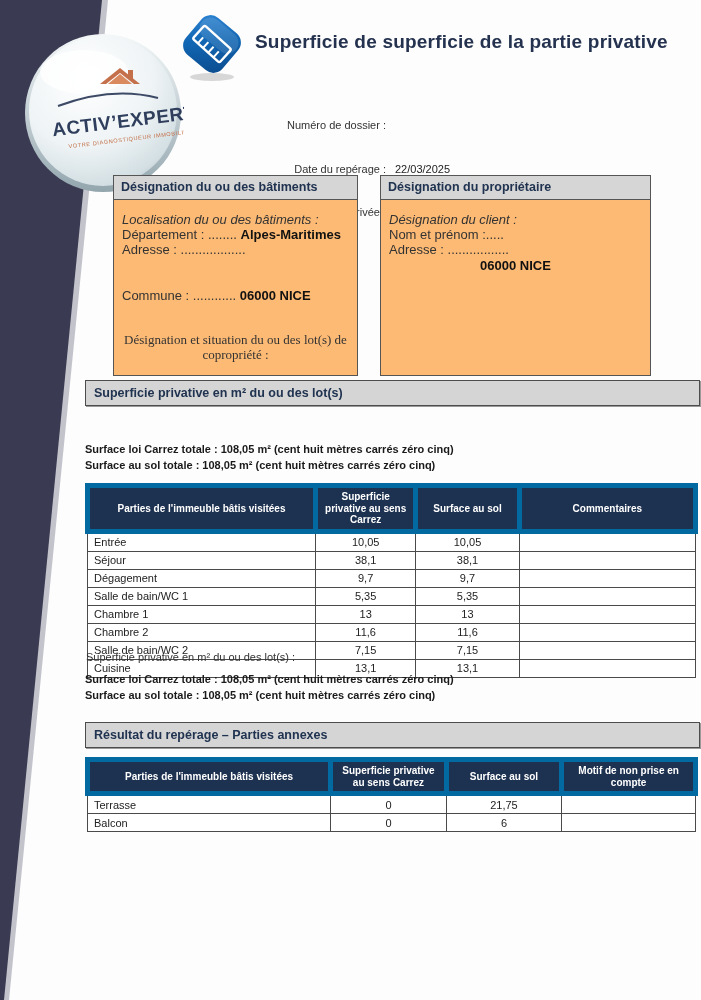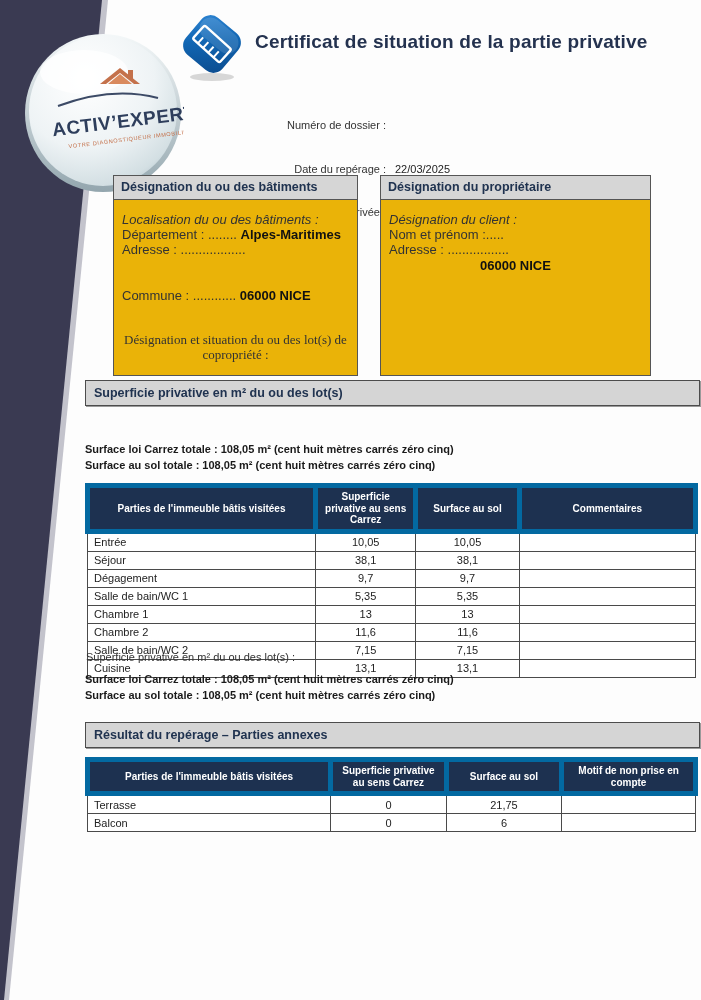--- a/index.html
+++ b/index.html
@@ -26,21 +26,21 @@
   .doc-title{
     position:absolute;left:255px;top:31px;width:430px;
     font-size:19px;font-weight:bold;color:#24324f;letter-spacing:.2px;
   }
   
   .dossier{position:absolute;left:278px;top:90px;width:290px;font-size:11px;}
   .dossier .frow{display:flex;line-height:15.5px;margin-top:28px;}
   .dossier .flabel{width:108px;text-align:right;color:#333;}
   .dossier .fvalue{margin-left:9px;color:#222;}
   
-  .box{position:absolute;border:1px solid #555;background:#eab308;}
+  .box{position:absolute;border:1px solid #555;background:#fdba74;}
   .box-buildings{left:113px;top:175px;width:243px;height:199px;}
   .box-owner{left:380px;top:175px;width:269px;height:199px;}
   .box-header{
     background:#d6d6d6;border-bottom:1px solid #555;
     font-size:12.5px;font-weight:bold;color:#203350;
     padding:3px 7px;height:17px;line-height:17px;
   }
   .box-body{padding:12px 8px;font-size:13px;line-height:15px;color:#333;}
   .italic{font-style:italic;}
   .b{font-weight:bold;color:#111;}
@@ -138,21 +138,21 @@
       <g transform="rotate(-48 36 38)">
         <rect x="27" y="20" width="18" height="36" rx="2" fill="none" stroke="#ffffff" stroke-width="2.4"></rect>
         <line x1="27" y1="27" x2="35" y2="27" stroke="#ffffff" stroke-width="2"></line>
         <line x1="27" y1="34" x2="35" y2="34" stroke="#ffffff" stroke-width="2"></line>
         <line x1="27" y1="41" x2="35" y2="41" stroke="#ffffff" stroke-width="2"></line>
         <line x1="27" y1="48" x2="35" y2="48" stroke="#ffffff" stroke-width="2"></line>
       </g>
     </svg>
   </div>
 
-  <div class="doc-title">Certificat de situation de la partie privative</div>
+  <div class="doc-title">Superficie de superficie de la partie privative</div>
 
   <div class="dossier">
     <div class="frow">
       <span class="flabel">Numéro de dossier :</span>
       <span class="fvalue"></span>
     </div>
     <div class="frow">
       <span class="flabel">Date du repérage :</span>
       <span class="fvalue">22/03/2025</span>
     </div>

